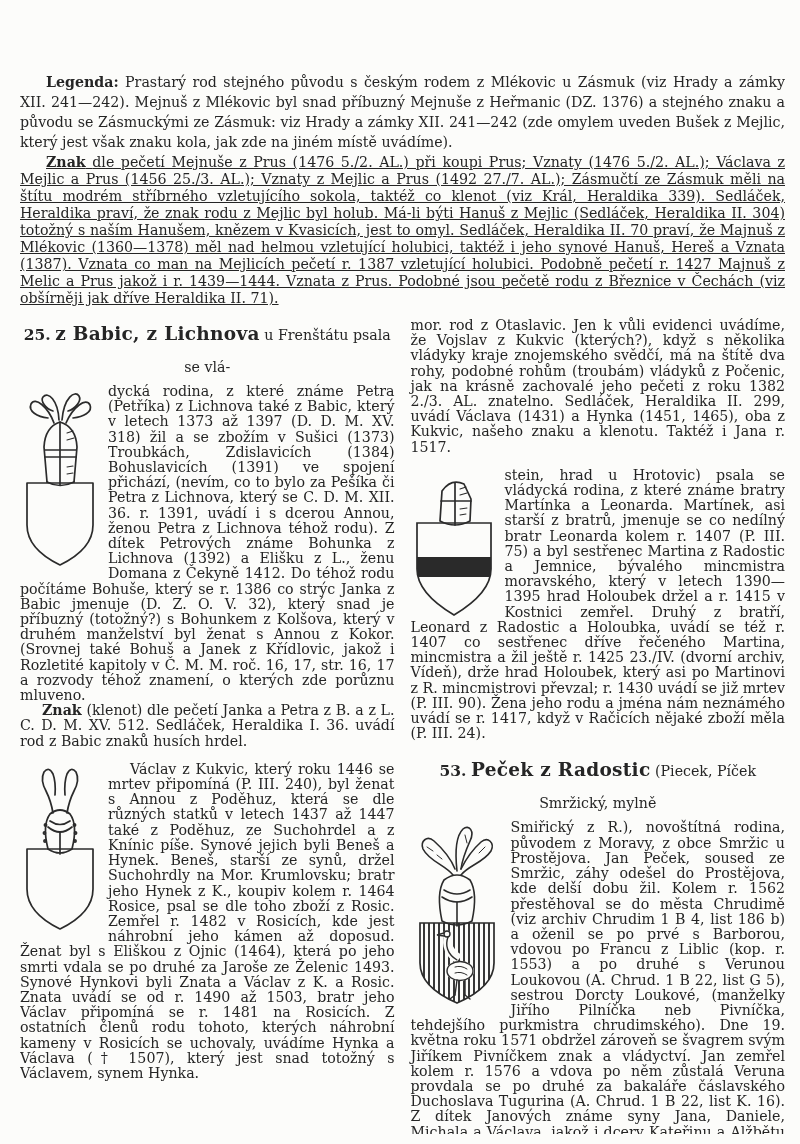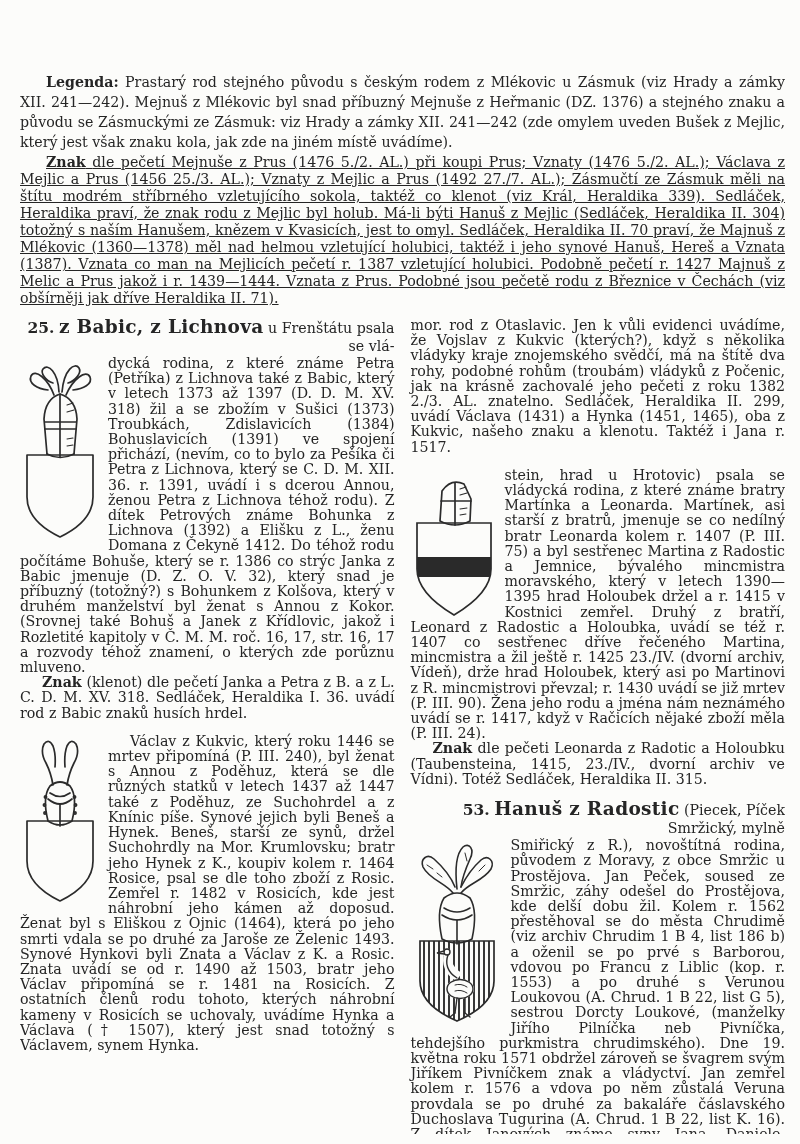--- a/index.html
+++ b/index.html
@@ -16,21 +16,21 @@
   
   .legenda{line-height:20px;text-indent:26px;}
   .znak-para{line-height:17px;text-indent:26px;margin-top:2px;text-decoration:underline;}
   .lbl{font-weight:bold;}
   
   .cols{display:flex;gap:16px;margin-top:11px;}
   .col{flex:1;min-width:0;}
   
   .entry{margin-top:13px;}
   .entry.first{margin-top:0;}
-  .entry-head{text-align:right;line-height:18px;margin-bottom:1px;white-space:normal;}
+  .entry-head{text-align:center;line-height:32px;margin-bottom:1px;white-space:normal;}
   .num{font-size:15.5px;font-weight:bold;}
   .title{font-size:18.5px;font-weight:bold;letter-spacing:.3px;}
   .hp{font-size:14.2px;}
   .flow::after{content:"";display:block;clear:both;}
   .coa{float:left;margin:3px 10px 3px 2px;}
   .coa svg{display:block;}
   .p-ind{text-indent:22px;}
   .cont{margin-bottom:0;}
   
   .footer{position:absolute;left:20px;right:15px;top:1098px;height:26px;}
@@ -70,21 +70,21 @@
               <path d="M25,95 Q38,102 52,95"></path>
               <path d="M23,63 L54,63"></path>
               <path d="M23,70 L54,70"></path>
               <path d="M38,35 L38,98"></path>
               <path d="M45,46 L51,44 M45,53 L52,51 M45,80 L51,79 M45,87 L51,86" stroke-width="1.1"></path>
               <path d="M5,96 L71,96 L71,138 Q71,162 38,178 Q5,162 5,138 Z"></path>
             </g>
           </svg>
         </div>
         <p>dycká rodina, z které známe Petra (Petříka) z Lichnova také z Babic, který v letech 1373 až 1397 (D. D. M. XV. 318) žil a se zbožím v Sušici (1373) Troubkách, Zdislavicích (1384) Bohuslavicích (1391) ve spojení přichází, (nevím, co to bylo za Pešíka či Petra z Lichnova, který se C. D. M. XII. 36. r. 1391, uvádí i s dcerou Annou, ženou Petra z Lichnova téhož rodu). Z dítek Petrových známe Bohunka z Lichnova (1392) a Elišku z L., ženu Domana z Čekyně 1412. Do téhož rodu počítáme Bohuše, který se r. 1386 co strýc Janka z Babic jmenuje (D. Z. O. V. 32), který snad je příbuzný (totožný?) s Bohunkem z Kolšova, který v druhém manželství byl ženat s Annou z Kokor. (Srovnej také Bohuš a Janek z Křídlovic, jakož i Rozletité kapitoly v Č. M. M. roč. 16, 17, str. 16, 17 a rozvody téhož znamení, o kterých zde porůznu mluveno.</p>
-        <p class="p-ind"><b class="lbl">Znak</b> <span>(klenot) dle pečetí Janka a Petra z B. a z L. C. D. M. XV. 318. Sedláček, Heraldika I. 36. uvádí rod z Babic znaků husích hrdel.</span></p>
+        <p class="p-ind"><b class="lbl">Znak</b> <span>(klenot) dle pečetí Janka a Petra z B. a z L. C. D. M. XV. 512. Sedláček, Heraldika I. 36. uvádí rod z Babic znaků husích hrdel.</span></p>
       </div>
     </section>
 
     <section class="entry">
       <div class="flow">
         <div class="coa">
           <svg viewBox="0 0 76 166" width="76" height="166" aria-hidden="true">
             <g fill="none" stroke="#2b2b2b" stroke-width="1.7" stroke-linecap="round" stroke-linejoin="round">
               <path d="M31,48 Q29,36 24,26 Q18,15 22,7 Q27,1 31,9 Q34,17 33,30"></path>
               <path d="M45,48 Q47,36 52,26 Q58,15 54,7 Q49,1 45,9 Q42,17 43,30"></path>
@@ -128,28 +128,27 @@
               <path d="M42,12 L42,54"></path>
               <path d="M47,18 L53,16 M47,24 L54,22 M47,38 L54,37 M47,44 L53,43" stroke-width="1.1"></path>
             </g>
             <g clip-path="url(#cs27)">
               <rect x="4" y="86" width="74" height="20" fill="#2a2a2a"></rect>
             </g>
             <path d="M4,52 L78,52 L78,98 Q78,122 41,144 Q4,122 4,98 Z" fill="none" stroke="#2b2b2b" stroke-width="1.7"></path>
           </svg>
         </div>
         <p>stein, hrad u Hrotovic) psala se vládycká rodina, z které známe bratry Martínka a Leonarda. Martínek, asi starší z bratrů, jmenuje se co nedílný bratr Leonarda kolem r. 1407 (P. III. 75) a byl sestřenec Martina z Radostic a Jemnice, bývalého mincmistra moravského, který v letech 1390—1395 hrad Holoubek držel a r. 1415 v Kostnici zemřel. Druhý z bratří, Leonard z Radostic a Holoubka, uvádí se též r. 1407 co sestřenec dříve řečeného Martina, mincmistra a žil ještě r. 1425 23./IV. (dvorní archiv, Vídeň), drže hrad Holoubek, který asi po Martinovi z R. mincmistrovi převzal; r. 1430 uvádí se již mrtev (P. III. 90). Žena jeho rodu a jména nám neznámého uvádí se r. 1417, když v Račicích nějaké zboží měla (P. III. 24).</p>
-        <p class="p-ind"><b class="lbl">Znak</b> <span>dle pečeti Leonarda z Radotic a Holoubku (Taubensteina, 1415, 23./IV., dvorní archiv ve Vídni). Totéž Sedláček, Heraldika II. 315.</span></p>
       </div>
     </section>
 
     <section class="entry">
       <p class="entry-head">
         <span class="num">53.</span>
-        <span class="title">Hanuš z Radostic</span>
+        <span class="title">Peček z Radostic</span>
         <span class="hp">(Piecek, Píček Smržický, mylně</span>
       </p>
       <div class="flow">
         <div class="coa">
           <svg viewBox="0 0 88 184" width="88" height="184" aria-hidden="true">
             <defs>
                     <clipPath id="cs28">
                       <path d="M7,100 L81,100 L81,140 Q81,164 44,180 Q7,164 7,140 Z"></path>
                     </clipPath>
                   </defs>

